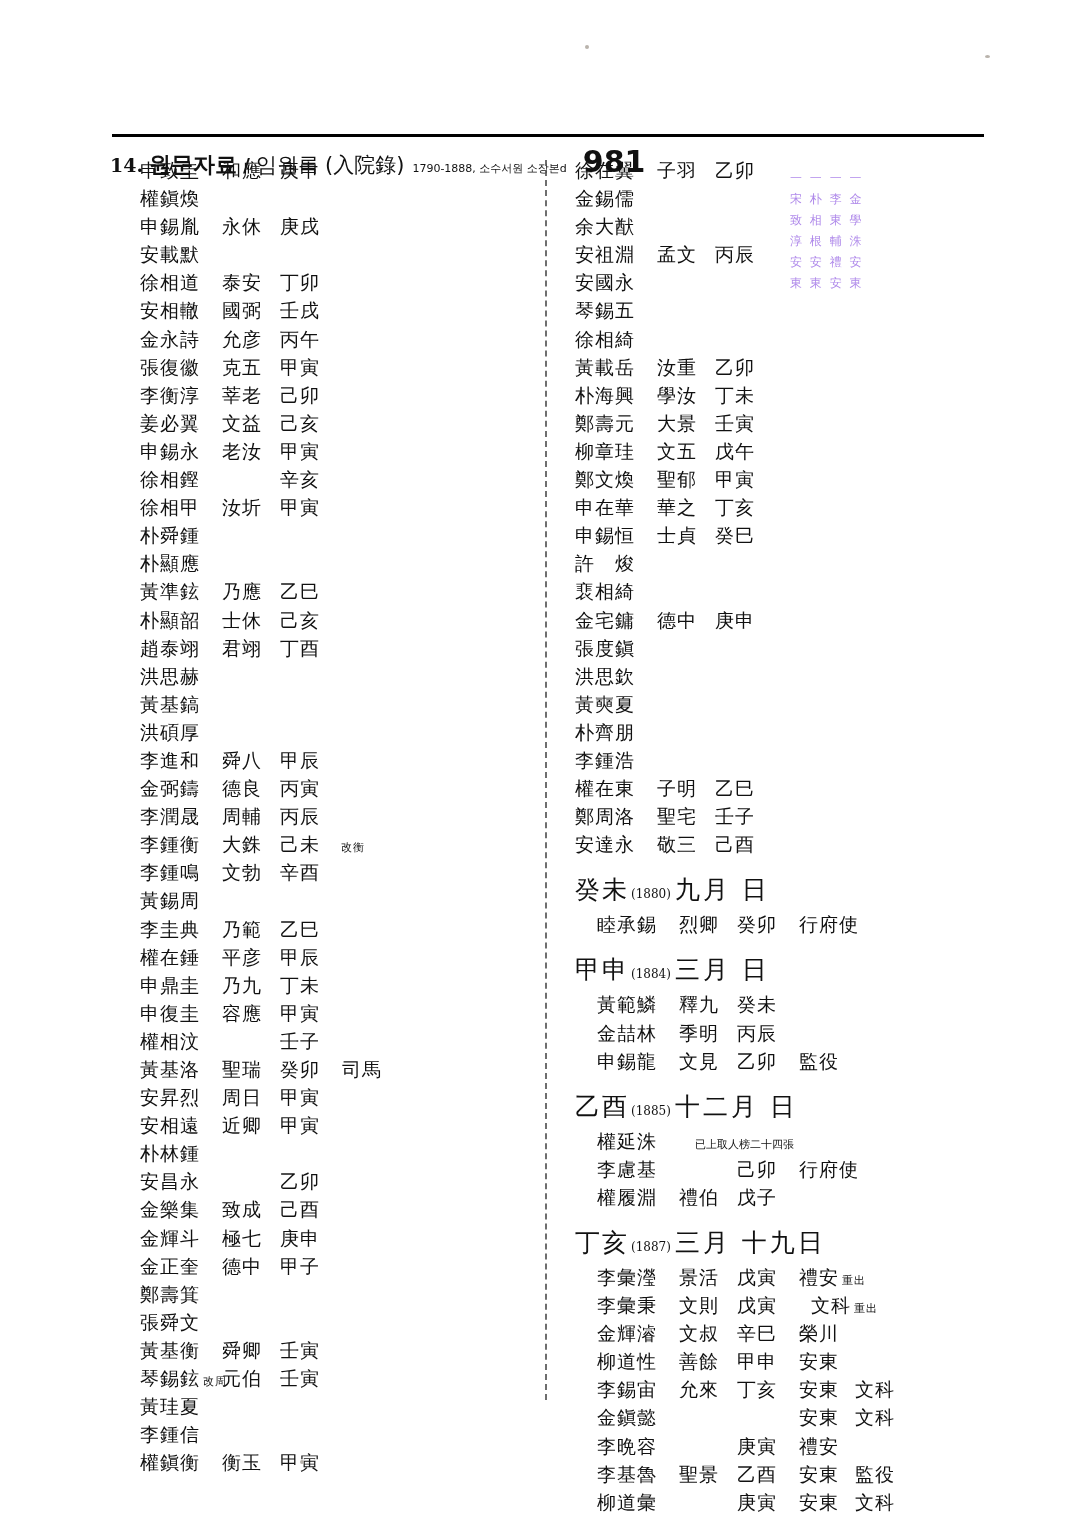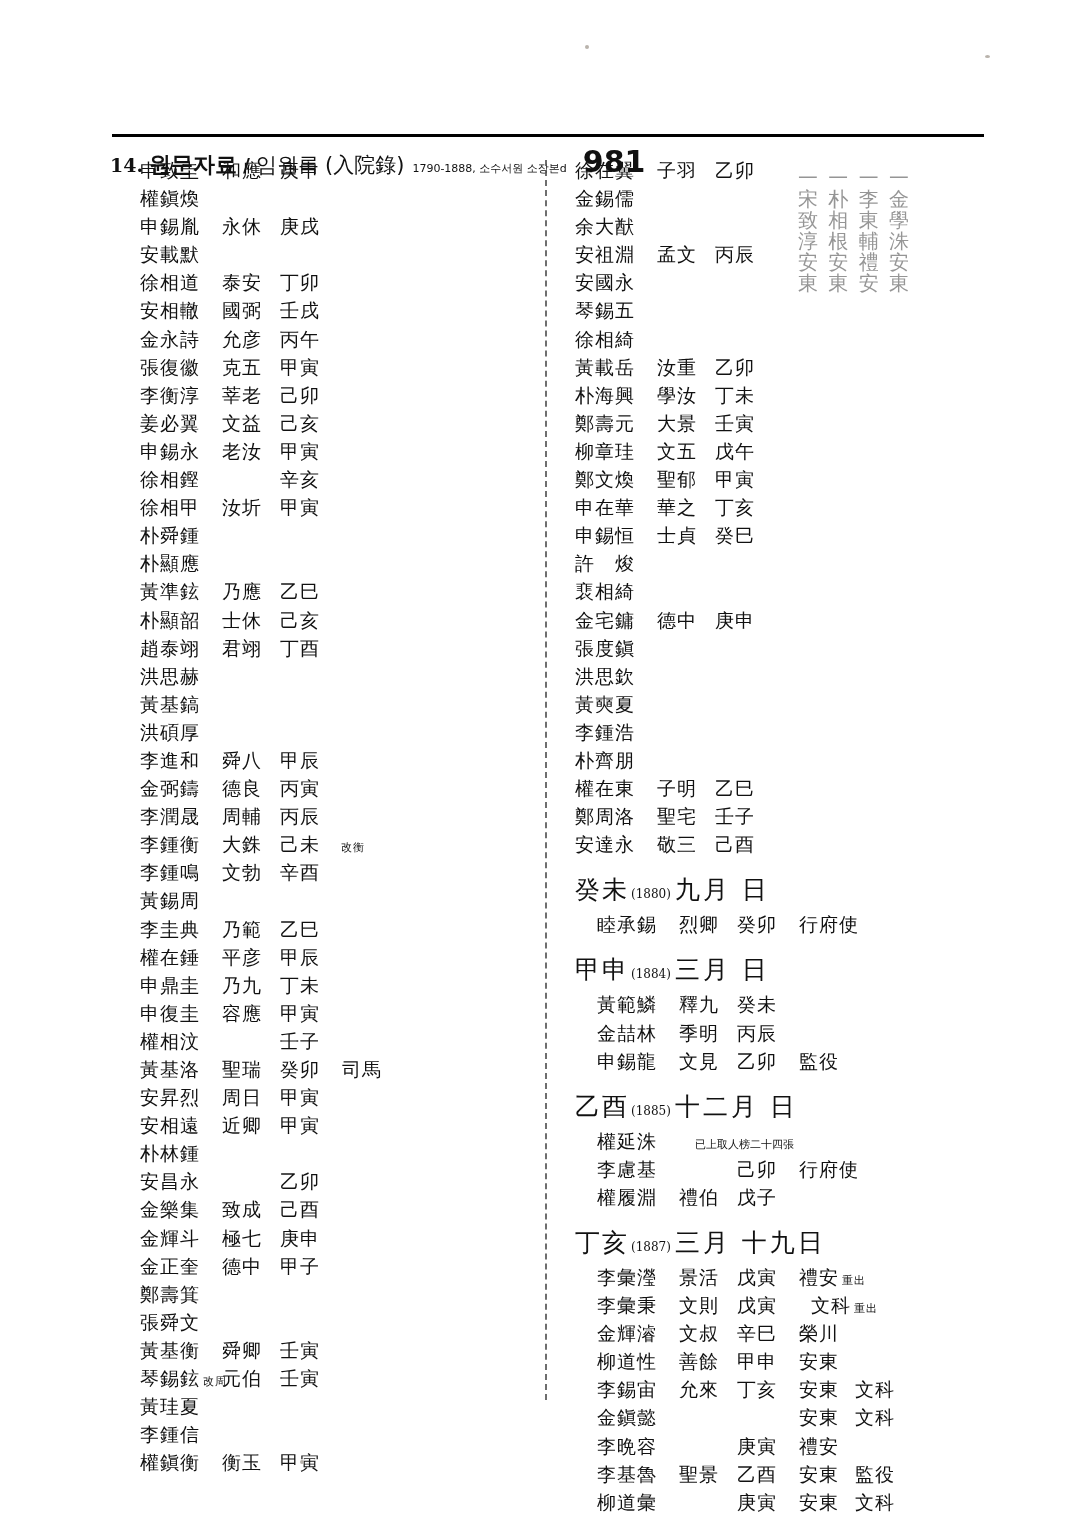--- a/index.html
+++ b/index.html
@@ -150,27 +150,26 @@
   }
   .sec-body { padding-left: 22px; }
 
   
   .ghost {
     position: absolute;
     top: 168px;
     left: 790px;
     width: 200px;
     height: 150px;
-    color: #404040;
-    font-size: 20px;
+    color: #6d28d9;
+    font-size: 12px;
     line-height: 21px;
     letter-spacing: 2px;
     opacity: .55;
     pointer-events: none;
-    margin-left: 8px;
   }
   .ghost div { white-space: nowrap; }
 
   
   .speck {
     position: absolute;
     background: #b9b3ac;
     border-radius: 50%;
   }
 </style>
@@ -536,26 +535,26 @@
         <span class="c-name">洪思欽</span>
         <span class="c-style"></span>
         <span class="c-year"></span>
       </div>
       <div class="row">
         <span class="c-name">黃奭夏</span>
         <span class="c-style"></span>
         <span class="c-year"></span>
       </div>
       <div class="row">
+        <span class="c-name">朴齊朋</span>
+        <span class="c-style"></span>
+        <span class="c-year"></span>
+      </div>
+      <div class="row">
         <span class="c-name">李鍾浩</span>
-        <span class="c-style"></span>
-        <span class="c-year"></span>
-      </div>
-      <div class="row">
-        <span class="c-name">朴齊朋</span>
         <span class="c-style"></span>
         <span class="c-year"></span>
       </div>
       <div class="row">
         <span class="c-name">權在東</span>
         <span class="c-style">子明</span>
         <span class="c-year">乙巳</span>
       </div>
       <div class="row">
         <span class="c-name">鄭周洛</span>

